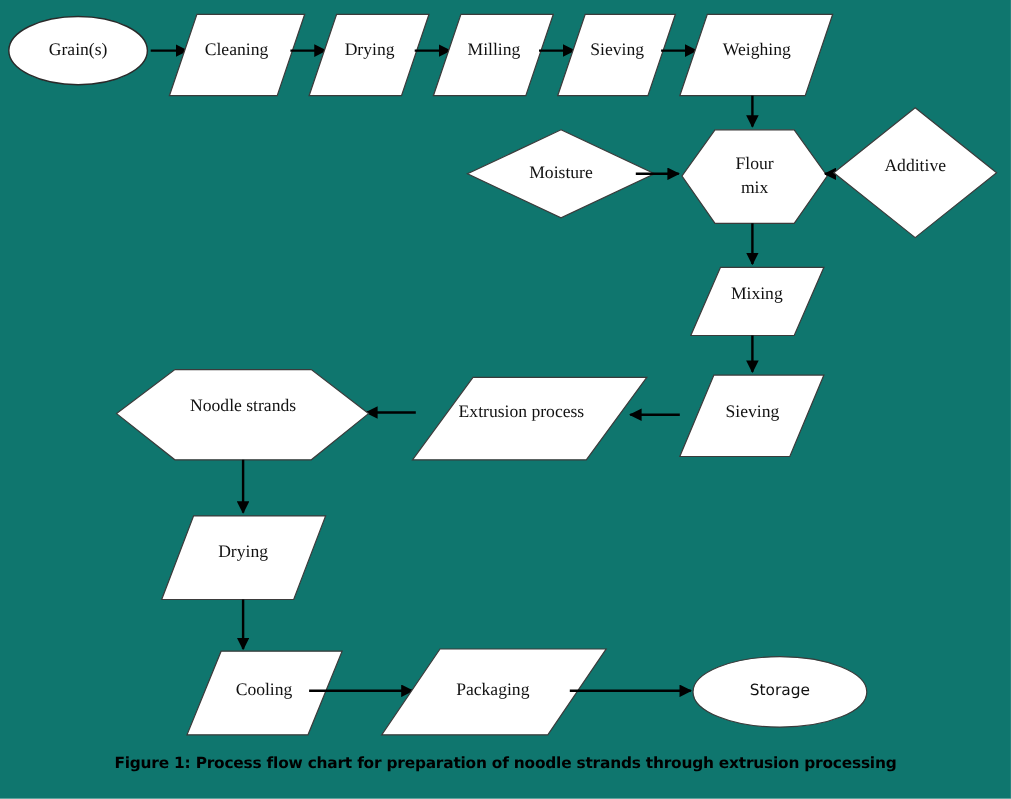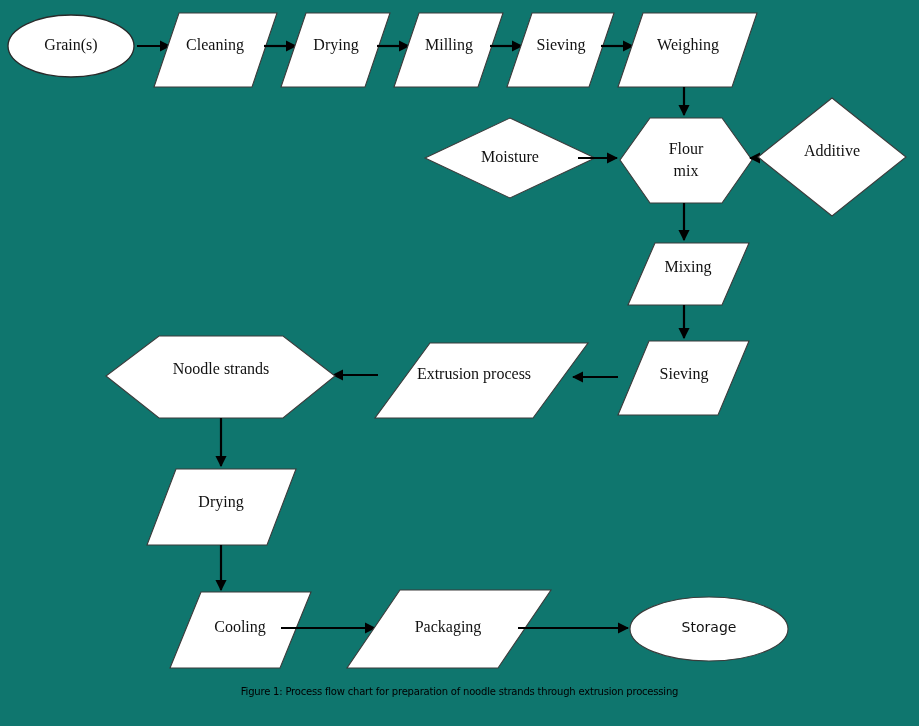--- a/index.html
+++ b/index.html
@@ -56,22 +56,22 @@
     text-anchor: middle;
     dominant-baseline: middle;
   }
   .caption {
     position: absolute;
     left: 0;
     top: 686px;
     width: 919px;
     text-align: center;
     font-family: "DejaVu Sans", sans-serif;
-    font-weight: normal;
-    font-size: 10px;
+    font-weight: bold;
+    font-size: 14px;
     color: #000000;
     letter-spacing: -0.2px;
   }
 </style>
 </head>
 <body>
 
 <div id="canvas">
 
   <svg id="flow" viewBox="0 0 919 726">

